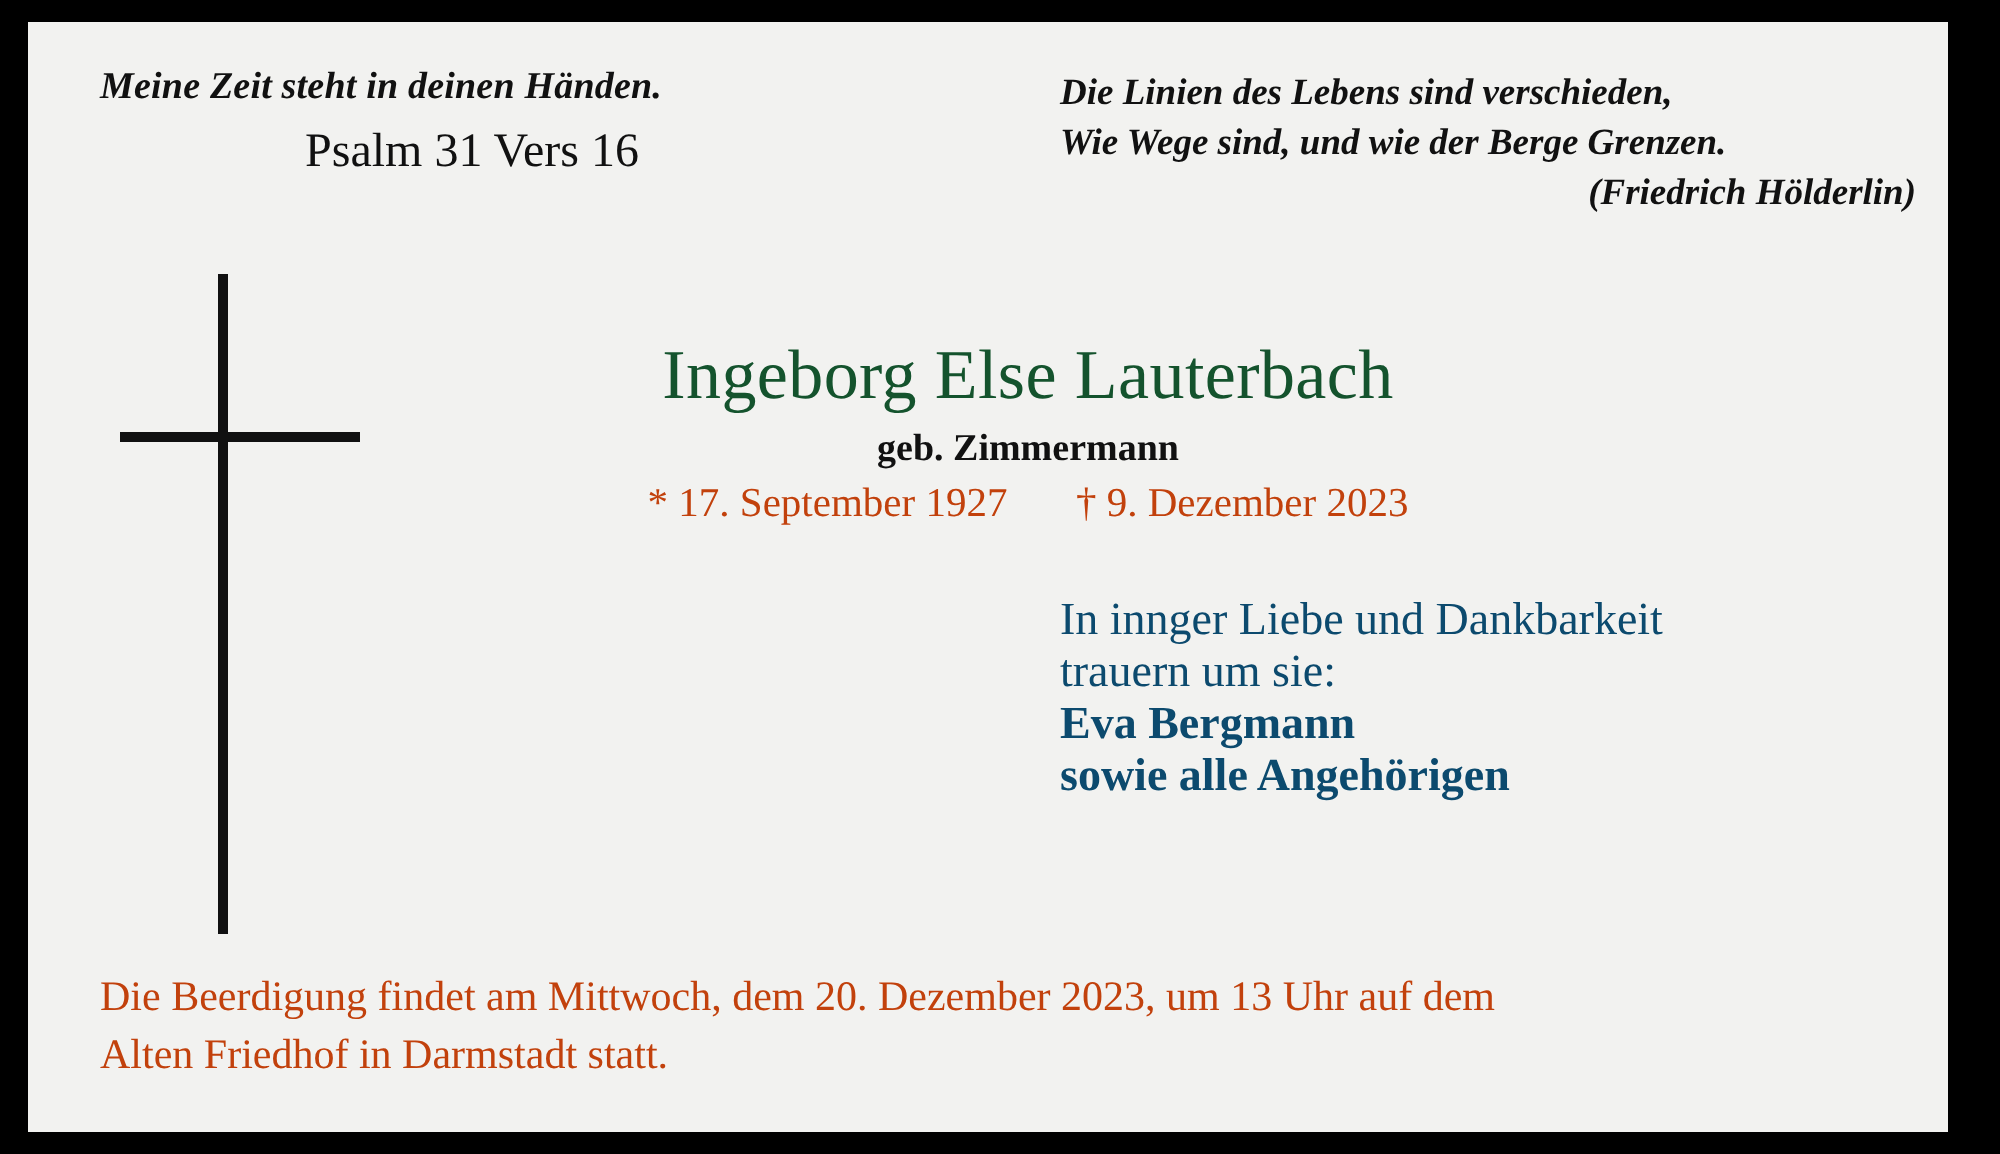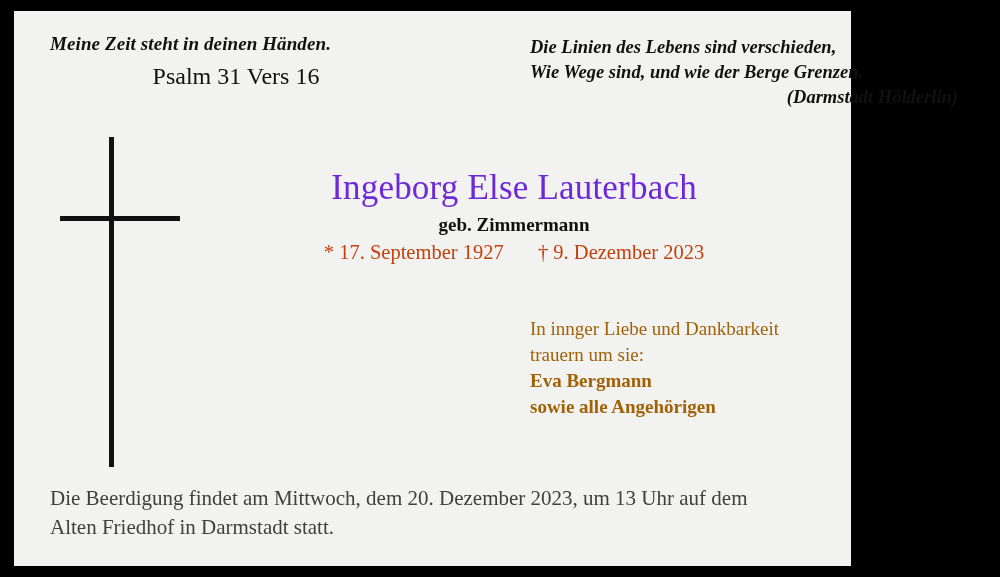--- a/index.html
+++ b/index.html
@@ -11,21 +11,21 @@
     width: 1000px;
     height: 577px;
     overflow: hidden;
     font-family: "Liberation Serif", serif;
   }
 
   .obituary {
     position: absolute;
     left: 14px;
     top: 11px;
-    width: 837px;
+    width: 960px;
     height: 555px;
     background: #f2f2f0;
     box-sizing: border-box;
   }
 
   
   .psalm {
     position: absolute;
     left: 36px;
     top: 22px;
@@ -92,21 +92,21 @@
   
   .name-block {
     position: absolute;
     left: 190px;
     top: 157px;
     width: 620px;
     text-align: center;
   }
   .name {
     font-size: 35px;
-    color: #6d28d9;
+    color: #14532d;
     letter-spacing: 0.2px;
   }
   .maiden {
     font-size: 19px;
     font-weight: bold;
     color: #111;
     margin-top: 6px;
     text-align: center;
   }
   .dates {
@@ -116,59 +116,59 @@
   }
   .dates .sep {
     display: inline-block;
     width: 24px;
   }
 
   
   .mourners {
     position: absolute;
     left: 516px;
-    top: 305px;
+    top: 286px;
     width: 440px;
-    font-size: 19px;
+    font-size: 23px;
     line-height: 26px;
-    color: #a16207;
+    color: #0c4a6e;
   }
   .mourners .intro {
     font-weight: normal;
   }
   .mourners .names {
     font-weight: bold;
     margin-top: 0px;
   }
 
   
   .funeral {
     position: absolute;
     left: 36px;
     top: 473px;
     width: 910px;
     font-size: 21px;
     line-height: 29px;
-    color: #404040;
+    color: #c2410c;
   }
 </style>
 </head>
 <body>
 
 <div class="obituary">
 
   <div class="psalm">
     <div class="psalm-line1">Meine Zeit steht in deinen Händen.</div>
     <div class="psalm-line2">Psalm 31 Vers 16</div>
   </div>
 
   <div class="poem">
     <div>Die Linien des Lebens sind verschieden,</div>
     <div>Wie Wege sind, und wie der Berge Grenzen.</div>
-    <div class="poem-author">(Darmstadt Hölderlin)</div>
+    <div class="poem-author">(Friedrich Hölderlin)</div>
   </div>
 
   <div class="cross">
     <div class="cross-vertical"></div>
     <div class="cross-horizontal"></div>
   </div>
 
   <div class="name-block">
     <div class="name">Ingeborg Else Lauterbach</div>
     <div class="maiden">geb. Zimmermann</div>

